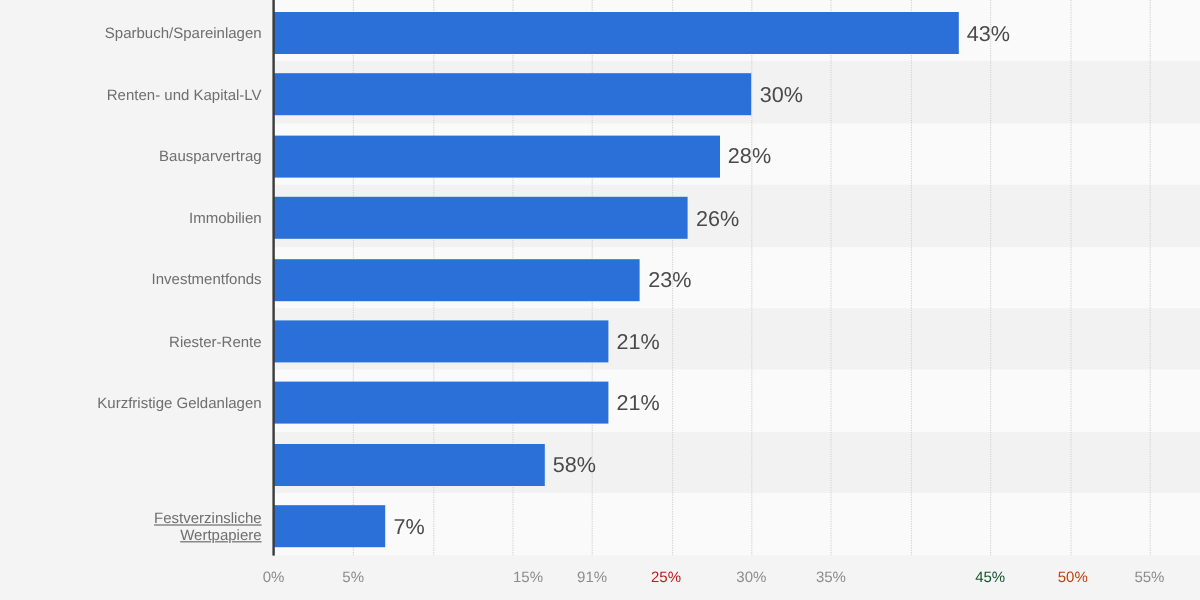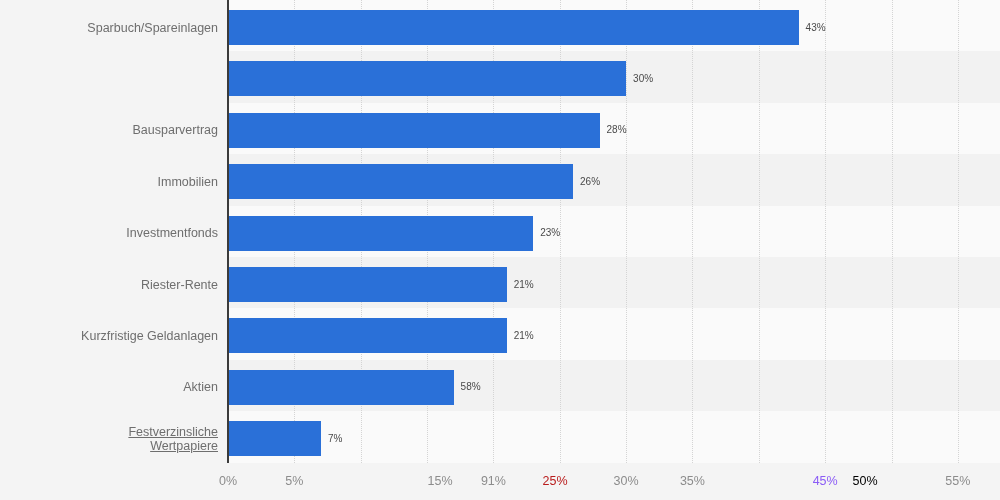--- a/index.html
+++ b/index.html
@@ -73,21 +73,21 @@
     position: absolute;
     left: 0;
     height: 35px;
     background: #2a70d8;
   }
 
   
   .bar-value {
     position: absolute;
     color: #4a4a4a;
-    font-size: 10px;
+    font-size: 18px;
     line-height: 14px;
     white-space: nowrap;
     font-family: "Liberation Sans", sans-serif;
   }
 
   
   .yaxis-line {
     position: absolute;
     left: 227px;
     top: 0;
@@ -170,52 +170,52 @@
         <div class="bar-value" style="left: 99.89px; top: 431.7px; color: rgb(74, 74, 74);">7%</div>
       </div>
   </div>
 
   <div class="yaxis-line"></div>
 
   <div class="cat-labels" id="cat-labels">
       <div class="cat-label" style="top: 20.5px; color: rgb(110, 110, 110);">
         <div>Sparbuch/Spareinlagen</div>
       </div>
+      <div class="cat-label" style="top: 71.9px; color: rgb(110, 110, 110);">
+        <div>Renten- und Kapital-LV</div>
+      </div>
       <div class="cat-label" style="top: 123.3px; color: rgb(110, 110, 110);">
         <div>Bausparvertrag</div>
       </div>
       <div class="cat-label" style="top: 174.7px; color: rgb(110, 110, 110);">
         <div>Immobilien</div>
       </div>
       <div class="cat-label" style="top: 226.1px; color: rgb(110, 110, 110);">
         <div>Investmentfonds</div>
       </div>
       <div class="cat-label" style="top: 277.5px; color: rgb(110, 110, 110);">
         <div>Riester-Rente</div>
       </div>
       <div class="cat-label" style="top: 328.9px; color: rgb(110, 110, 110);">
         <div>Kurzfristige Geldanlagen</div>
-      </div>
-      <div class="cat-label" style="top: 380.3px; color: rgb(110, 110, 110);">
-        <div>Aktien</div>
       </div>
       <div class="cat-label" style="top: 424.7px; color: rgb(110, 110, 110); text-decoration: underline;">
         <div>Festverzinsliche</div>
         <div>Wertpapiere</div>
       </div>
     </div>
 
   <div class="xticks" id="xticks">
       <div class="xtick" style="left: 228px; color: rgb(140, 140, 140);">0%</div>
       <div class="xtick" style="left: 294.35px; color: rgb(140, 140, 140);">5%</div>
       <div class="xtick" style="left: 360.7px; color: #000000; margin-top: 35px;">10%</div>
       <div class="xtick" style="left: 440px; color: rgb(140, 140, 140);">15%</div>
       <div class="xtick" style="left: 493.4px; color: rgb(140, 140, 140);">91%</div>
       <div class="xtick" style="left: 555px; color: #b91c1c;">25%</div>
       <div class="xtick" style="left: 626.1px; color: rgb(140, 140, 140);">30%</div>
       <div class="xtick" style="left: 692.45px; color: rgb(140, 140, 140);">35%</div>
       <div class="xtick" style="left: 758.8px; color: rgb(140, 140, 140); margin-top: 40px;">40%</div>
-      <div class="xtick" style="left: 825.15px; color: #8b5cf6;">45%</div>
-      <div class="xtick" style="left: 865px; color: #000000;">50%</div>
+      <div class="xtick" style="left: 825.15px; color: #14532d;">45%</div>
+      <div class="xtick" style="left: 894px; color: #c2410c;">50%</div>
       <div class="xtick" style="left: 957.85px; color: rgb(140, 140, 140);">55%</div>
     </div>
 
 </div>
 
 </body></html>

